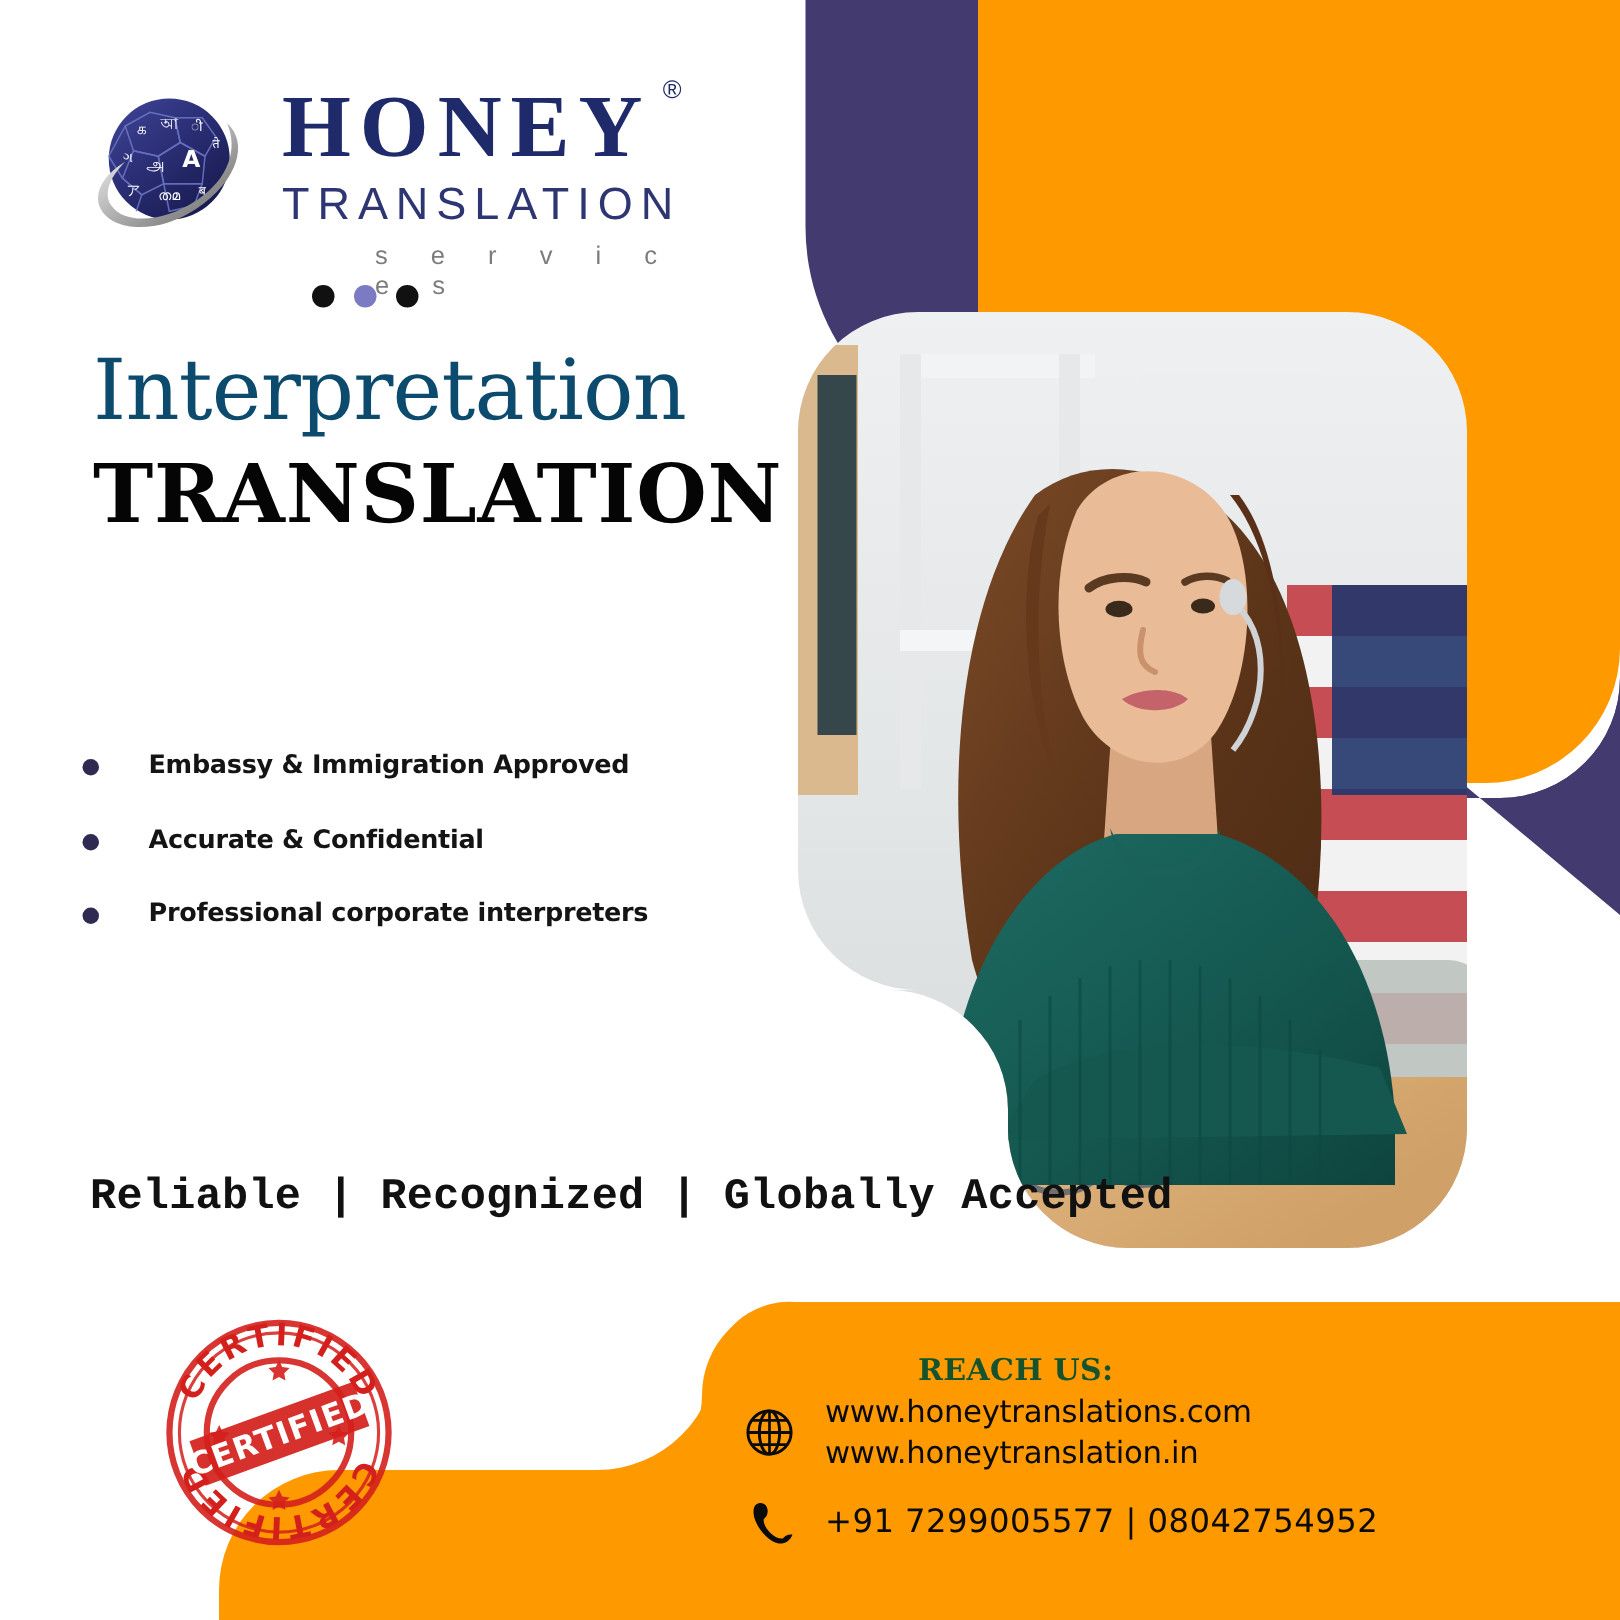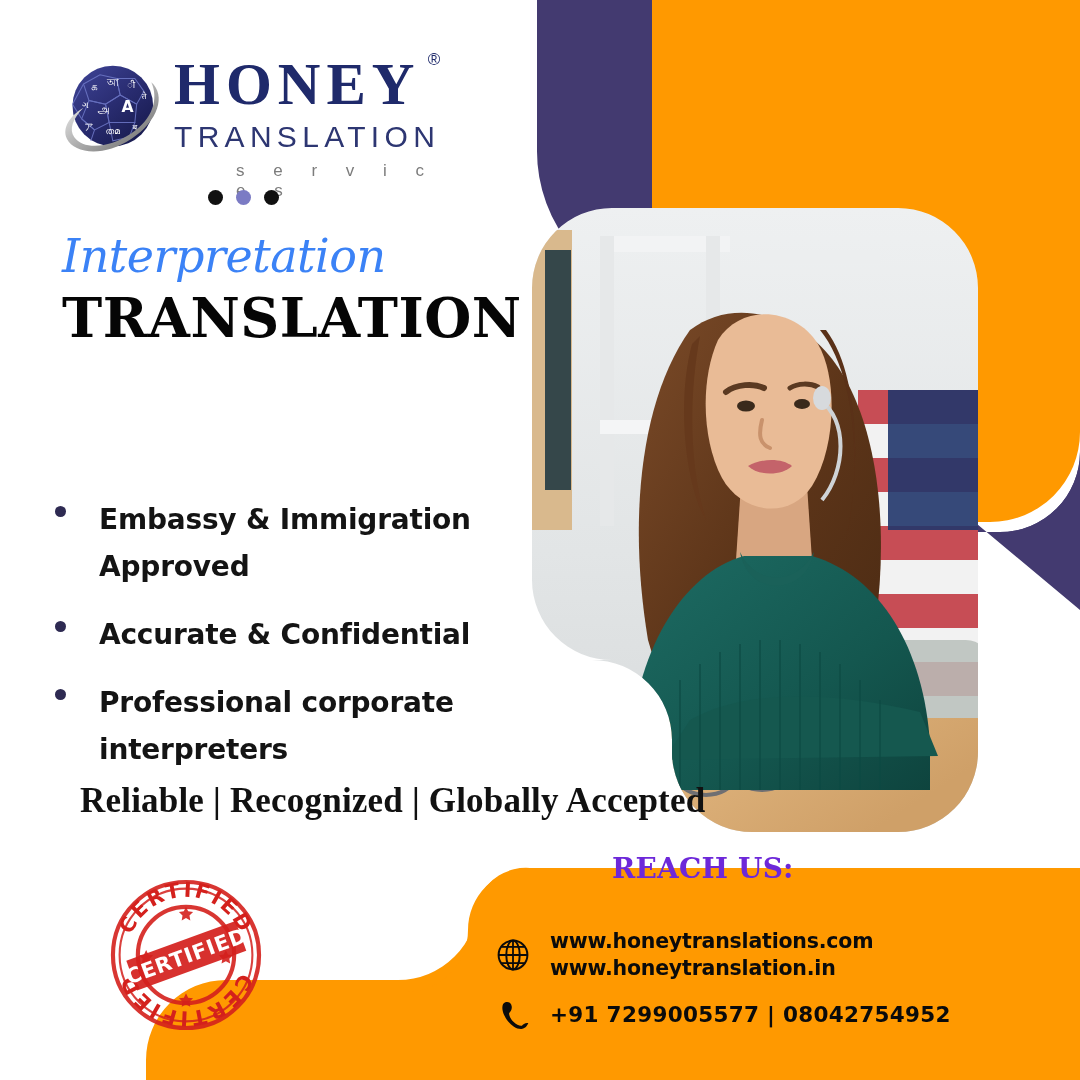--- a/index.html
+++ b/index.html
@@ -12,21 +12,21 @@
   }
   .canvas{position:absolute;inset:0;width:1080px;height:1080px;overflow:hidden;}
 
   
   .bg-svg{position:absolute;left:0;top:0;width:1080px;height:1080px;}
 
   
   .logo-block{position:absolute;left:56px;top:48px;width:410px;}
   .logo-row{display:flex;align-items:flex-start;}
   .logo-globe{width:110px;height:112px;flex:0 0 auto;margin-top:2px;}
-  .logo-text{margin-left:8px;padding-top:8px;}
+  .logo-text{margin-left:22px;padding-top:8px;}
   .logo-honey{
     font-family:"Liberation Serif", serif;
     font-size:59px;line-height:0.95;font-weight:700;
     letter-spacing:6px;color:#1f2a6b;position:relative;display:inline-block;
   }
   .logo-reg{
     font-size:17px;position:absolute;top:-4px;right:-20px;letter-spacing:0;
     font-family:"Liberation Sans",sans-serif;font-weight:400;
   }
   .logo-translation{
@@ -39,70 +39,68 @@
     font-size:17px;font-weight:400;letter-spacing:12px;color:#7c7c7c;
     margin-top:7px;margin-left:62px;
   }
   .dots{position:absolute;left:208px;top:190px;display:flex;gap:13px;}
   .dot{width:15px;height:15px;border-radius:50%;}
 
   
   .headline{position:absolute;left:62px;top:232px;width:470px;}
   .hl-script{
     font-family:"DejaVu Serif", serif;
-    font-size:46px;font-weight:400;color:#3b82f6;line-height:1.05;
+    font-size:56px;font-weight:400;color:#0c4a6e;line-height:1.05;
     letter-spacing:-0.5px;
-    font-style:italic;
   }
   .hl-bold{
     font-family:"DejaVu Serif", serif;
     font-weight:700;font-size:54px;line-height:1.22;color:#050505;
     letter-spacing:0.5px;margin-top:6px;
   }
 
   
   .bullets{position:absolute;left:55px;top:496px;width:480px;}
   .bullet-item{display:flex;align-items:flex-start;margin-bottom:21px;}
   .bullet-dot{
     width:11px;height:11px;border-radius:50%;background:#2e2a52;
     flex:0 0 auto;margin-top:10px;margin-right:33px;
   }
   .bullet-text{
     font-family:"DejaVu Sans", sans-serif;
-    font-size:28px;font-weight:700;color:#141414;line-height:1.68;
+    font-size:17px;font-weight:700;color:#141414;line-height:1.68;
     letter-spacing:-0.2px;
   }
 
   
   .tagline{
     position:absolute;left:60px;top:781px;
-    font-family:Liberation Serif, serif;
-    font-weight:700;font-size:35px;color:#111111;letter-spacing:0.2px;
+    font-family:Liberation Mono, monospace;
+    font-weight:700;font-size:29px;color:#111111;letter-spacing:0.2px;
     white-space:nowrap;
-    margin-left:20px;
   }
 
   
   .stamp{position:absolute;left:103px;top:872px;width:166px;height:166px;}
 
   
   .reach-title{
-    position:absolute;left:612px;top:852px;
+    position:absolute;left:612px;top:901px;
     font-family:"DejaVu Serif", serif;
-    font-weight:700;font-size:28px;color:#6d28d9;letter-spacing:0.2px;
+    font-weight:700;font-size:20px;color:#14532d;letter-spacing:0.2px;
   }
   .contact-list{position:absolute;left:492px;top:928px;width:560px;}
   .contact-row{display:flex;align-items:center;margin-bottom:8px;}
   .contact-icon{
     width:42px;height:42px;flex:0 0 auto;display:flex;align-items:center;
     justify-content:center;margin-right:16px;
   }
   .contact-text{
     font-family:"DejaVu Sans", sans-serif;
-    font-weight:700;font-size:20.5px;color:#0b0b0b;line-height:1.32;
+    font-weight:400;font-size:20.5px;color:#0b0b0b;line-height:1.32;
     letter-spacing:-0.2px;
   }
   .contact-text.phone{font-size:21.5px;letter-spacing:0.3px;}
 </style>
 </head>
 <body>
 
 <div class="canvas">
 
   <svg class="bg-svg" viewBox="0 0 1080 1080" aria-hidden="true">

